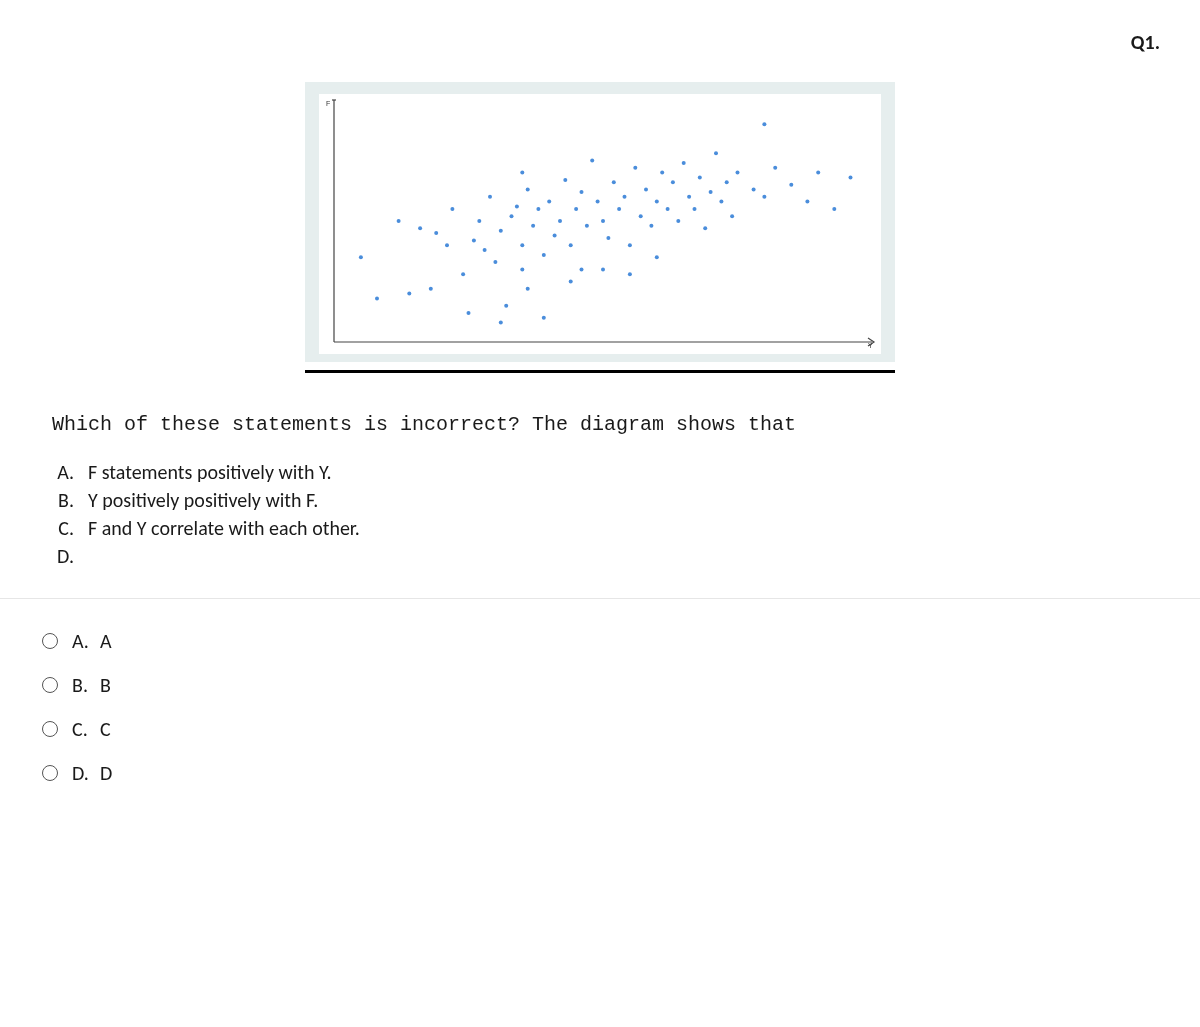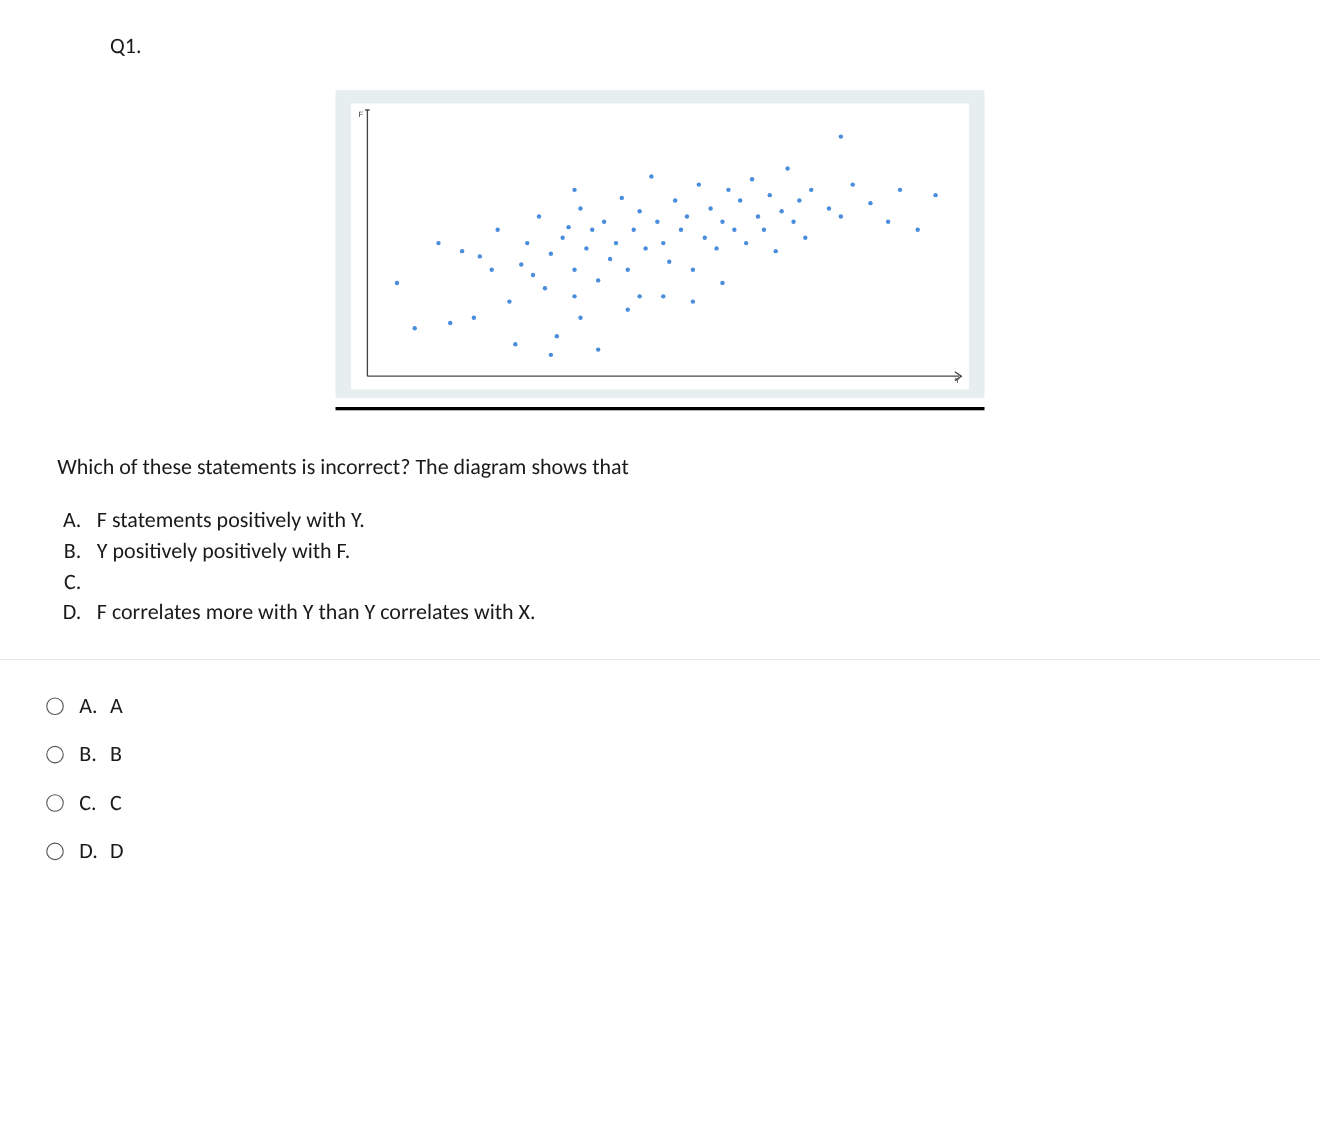--- a/index.html
+++ b/index.html
@@ -9,22 +9,23 @@
     font-family: "Calibri", "Segoe UI", Arial, sans-serif;
     font-size: 20px;
     color: #1a1a1a;
     width: 1200px;
   }
   .page {
     padding: 30px 40px 40px 40px;
     box-sizing: border-box;
   }
   .q-header {
-    font-weight: 400;
+    font-weight: 700;
     margin: 0 0 28px 60px;
+    text-align: right;
   }
   .chart-wrap {
     width: 590px;
     margin: 0 auto 8px auto;
     background: #e6eeee;
     padding: 12px 14px 8px 14px;
     box-sizing: border-box;
   }
   .chart-inner {
     background: #ffffff;
@@ -32,20 +33,21 @@
     height: 260px;
   }
   .chart-inner svg { display: block; }
   .chart-underline {
     width: 590px;
     margin: 0 auto 40px auto;
     border-bottom: 3px solid #000;
   }
   .prompt {
     margin: 0 0 24px 12px;
+    font-family: Liberation Mono, monospace;
   }
   .stmt-list {
     margin: 0 0 30px 0;
   }
   .stmt {
     display: flex;
     margin-bottom: 4px;
   }
   .stmt .lbl {
     width: 34px;
@@ -199,24 +201,24 @@
     <div class="stmt">
       <span class="lbl">A.</span>
       <span>F statements positively with Y.</span>
     </div>
     <div class="stmt">
       <span class="lbl">B.</span>
       <span>Y positively positively with F.</span>
     </div>
     <div class="stmt">
       <span class="lbl">C.</span>
+      <span>F and Y correlate with each other.</span>
     </div>
     <div class="stmt">
       <span class="lbl">D.</span>
-      <span>F correlates more with Y than Y correlates with X.</span>
     </div>
   </div>
 
   <hr class="divider">
 
   <div class="options">
     <div class="option">
       <span class="radio"></span>
       <span class="opt-lbl">A.</span>
       <span>A</span>

